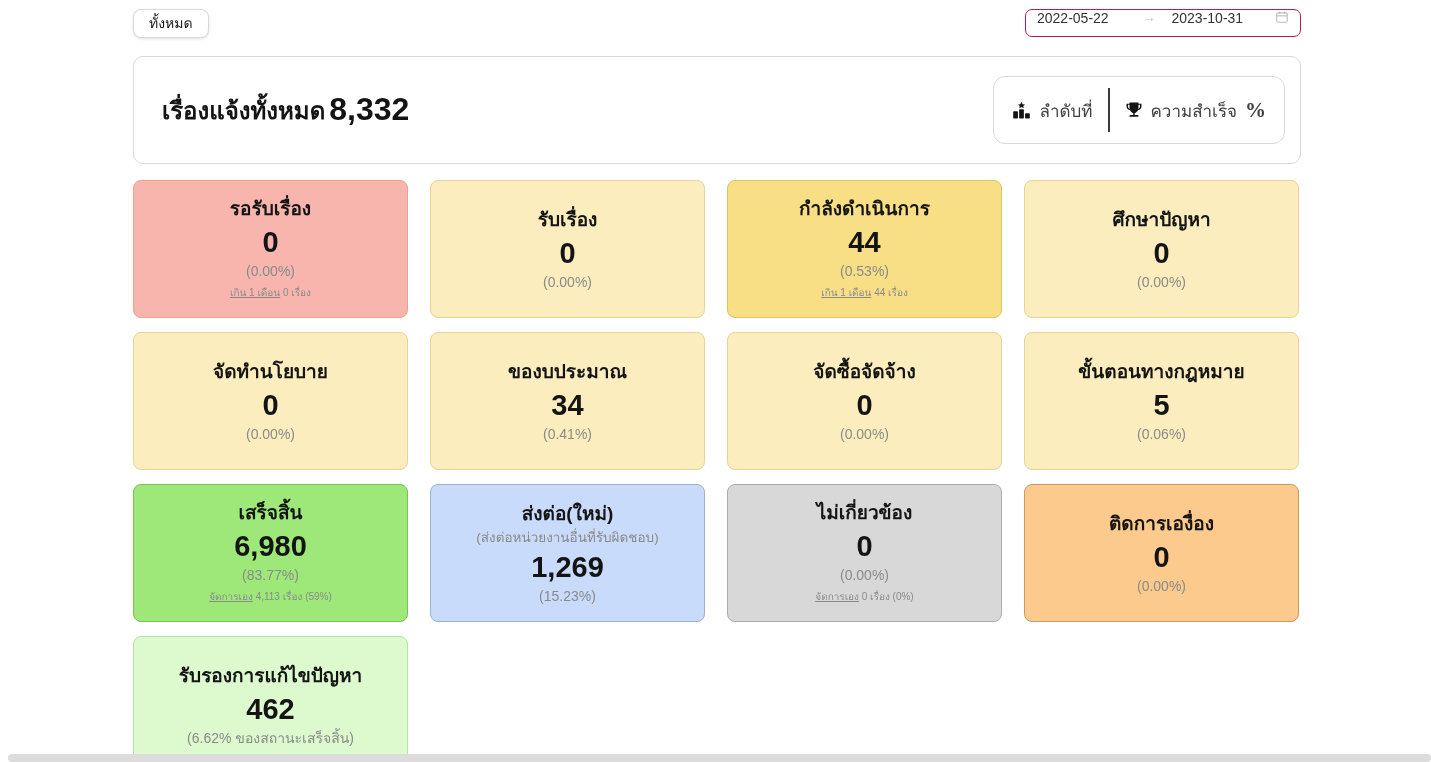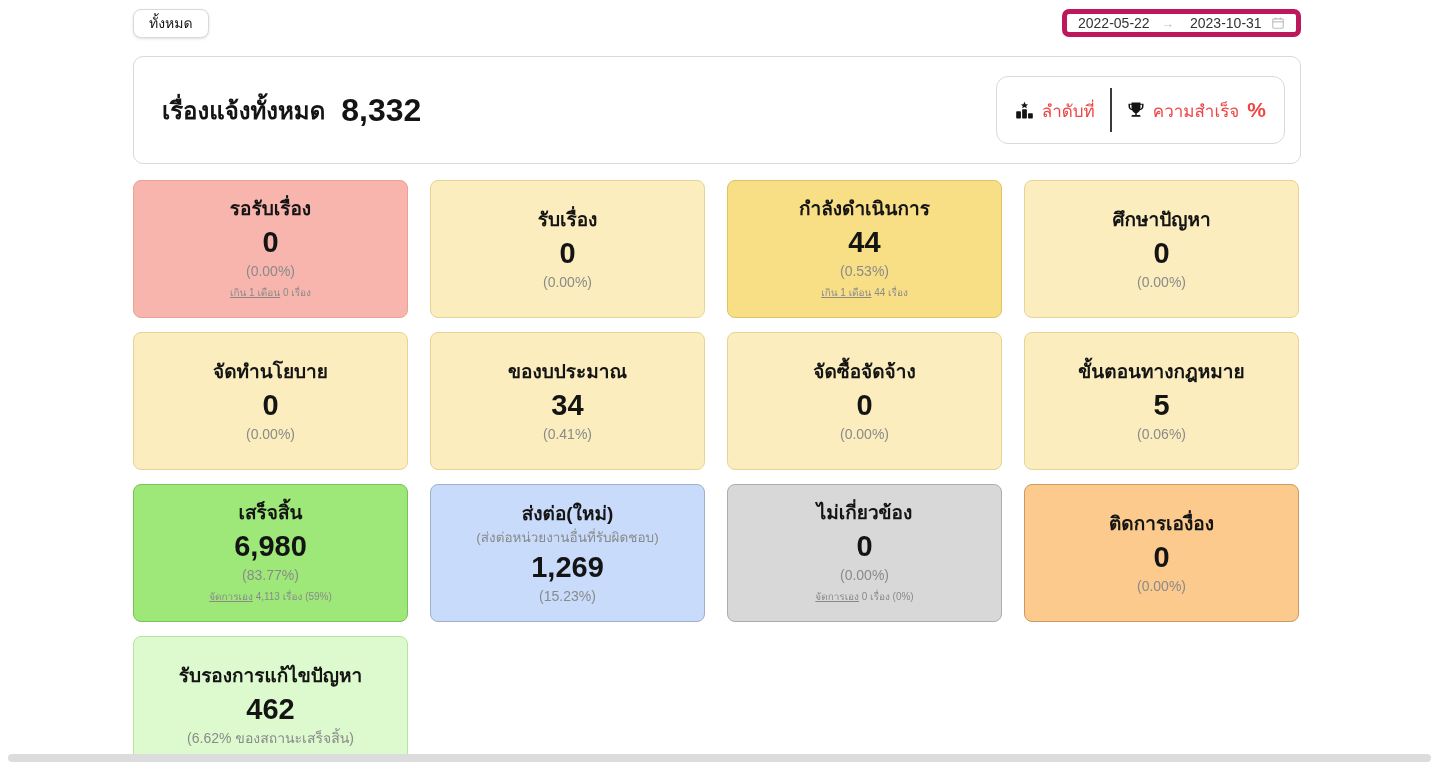--- a/index.html
+++ b/index.html
@@ -4,37 +4,37 @@
 <style>
   * { margin:0; padding:0; box-sizing:border-box; }
   html,body { width:1431px; height:762px; overflow:hidden; background:#ffffff;
     font-family:"Liberation Sans","DejaVu Sans",sans-serif; color:#141414; }
   .page { width:1168px; margin-left:133px; }
 
   
   .top-row { display:flex; justify-content:space-between; align-items:center; margin-top:8px; height:30px; }
   .all-btn { background:#fff; border:1px solid #d9d9d9; border-radius:8px; height:29px; padding:0 15px;
     font-family:inherit; font-size:14px; color:#141414; box-shadow:0 1px 3px rgba(0,0,0,.12); cursor:pointer; }
-  .range-picker { width:239px; height:28px; border:5px solid #be185d; border-radius:7px;
-    display:flex; align-items:center; padding:0 11px; background:#fff; }
+  .range-picker { width:276px; height:28px; border:1px solid #be185d; border-radius:7px;
+    display:flex; align-items:flex-start; padding:0 11px; background:#fff; }
   .range-picker .date { font-size:14px; color:#333; flex:1; }
   .range-picker .date.end { padding-left:14px; }
   .range-picker .arrow { color:#bfbfbf; font-size:13px; padding:0 2px; }
   .range-picker .cal { display:flex; align-items:center; }
 
   
   .summary-card { margin-top:18px; height:108px; border:1px solid #d9d9d9; border-radius:10px;
     display:flex; align-items:center; justify-content:space-between; padding:0 15px 0 28px; background:#fff; }
-  .summary-left { display:flex; align-items:center; gap:16px; }
+  .summary-left { display:flex; align-items:flex-start; gap:4px; }
   .summary-title { font-size:24px; font-weight:700; }
   .summary-total { font-size:32px; font-weight:700; }
   .actions { height:68px; border:1px solid #d9d9d9; border-radius:12px; display:flex; align-items:center;
     padding:0 18px; gap:15px; background:#fff; }
-  .action { display:flex; align-items:center; gap:8px; background:none; border:none; font-family:Liberation Sans, sans-serif;
-    font-size:17px; font-weight:500; color:#ef4444; cursor:pointer; }
+  .action { display:flex; align-items:center; gap:8px; background:none; border:none; font-family:Liberation Serif, serif;
+    font-size:17px; font-weight:500; color:#404040; cursor:pointer; }
   .action .pct { font-size:21px; font-weight:700; }
   .vdiv { width:2px; height:44px; background:#3a3a3a; }
   .icon { display:flex; align-items:center; }
 
   
   .grid { margin-top:16px; display:grid; grid-template-columns:repeat(4,275px); gap:14px 22px; }
   .card { min-height:138px; border:1px solid; border-radius:8px; display:flex; flex-direction:column;
     align-items:center; justify-content:center; text-align:center; padding:10px 8px; cursor:pointer; }
   .card-title { font-size:19px; font-weight:600; line-height:28px; color:#141414; }
   .card-subtitle { font-size:13.5px; color:#8a8a8a; line-height:20px;text-align:center; }

